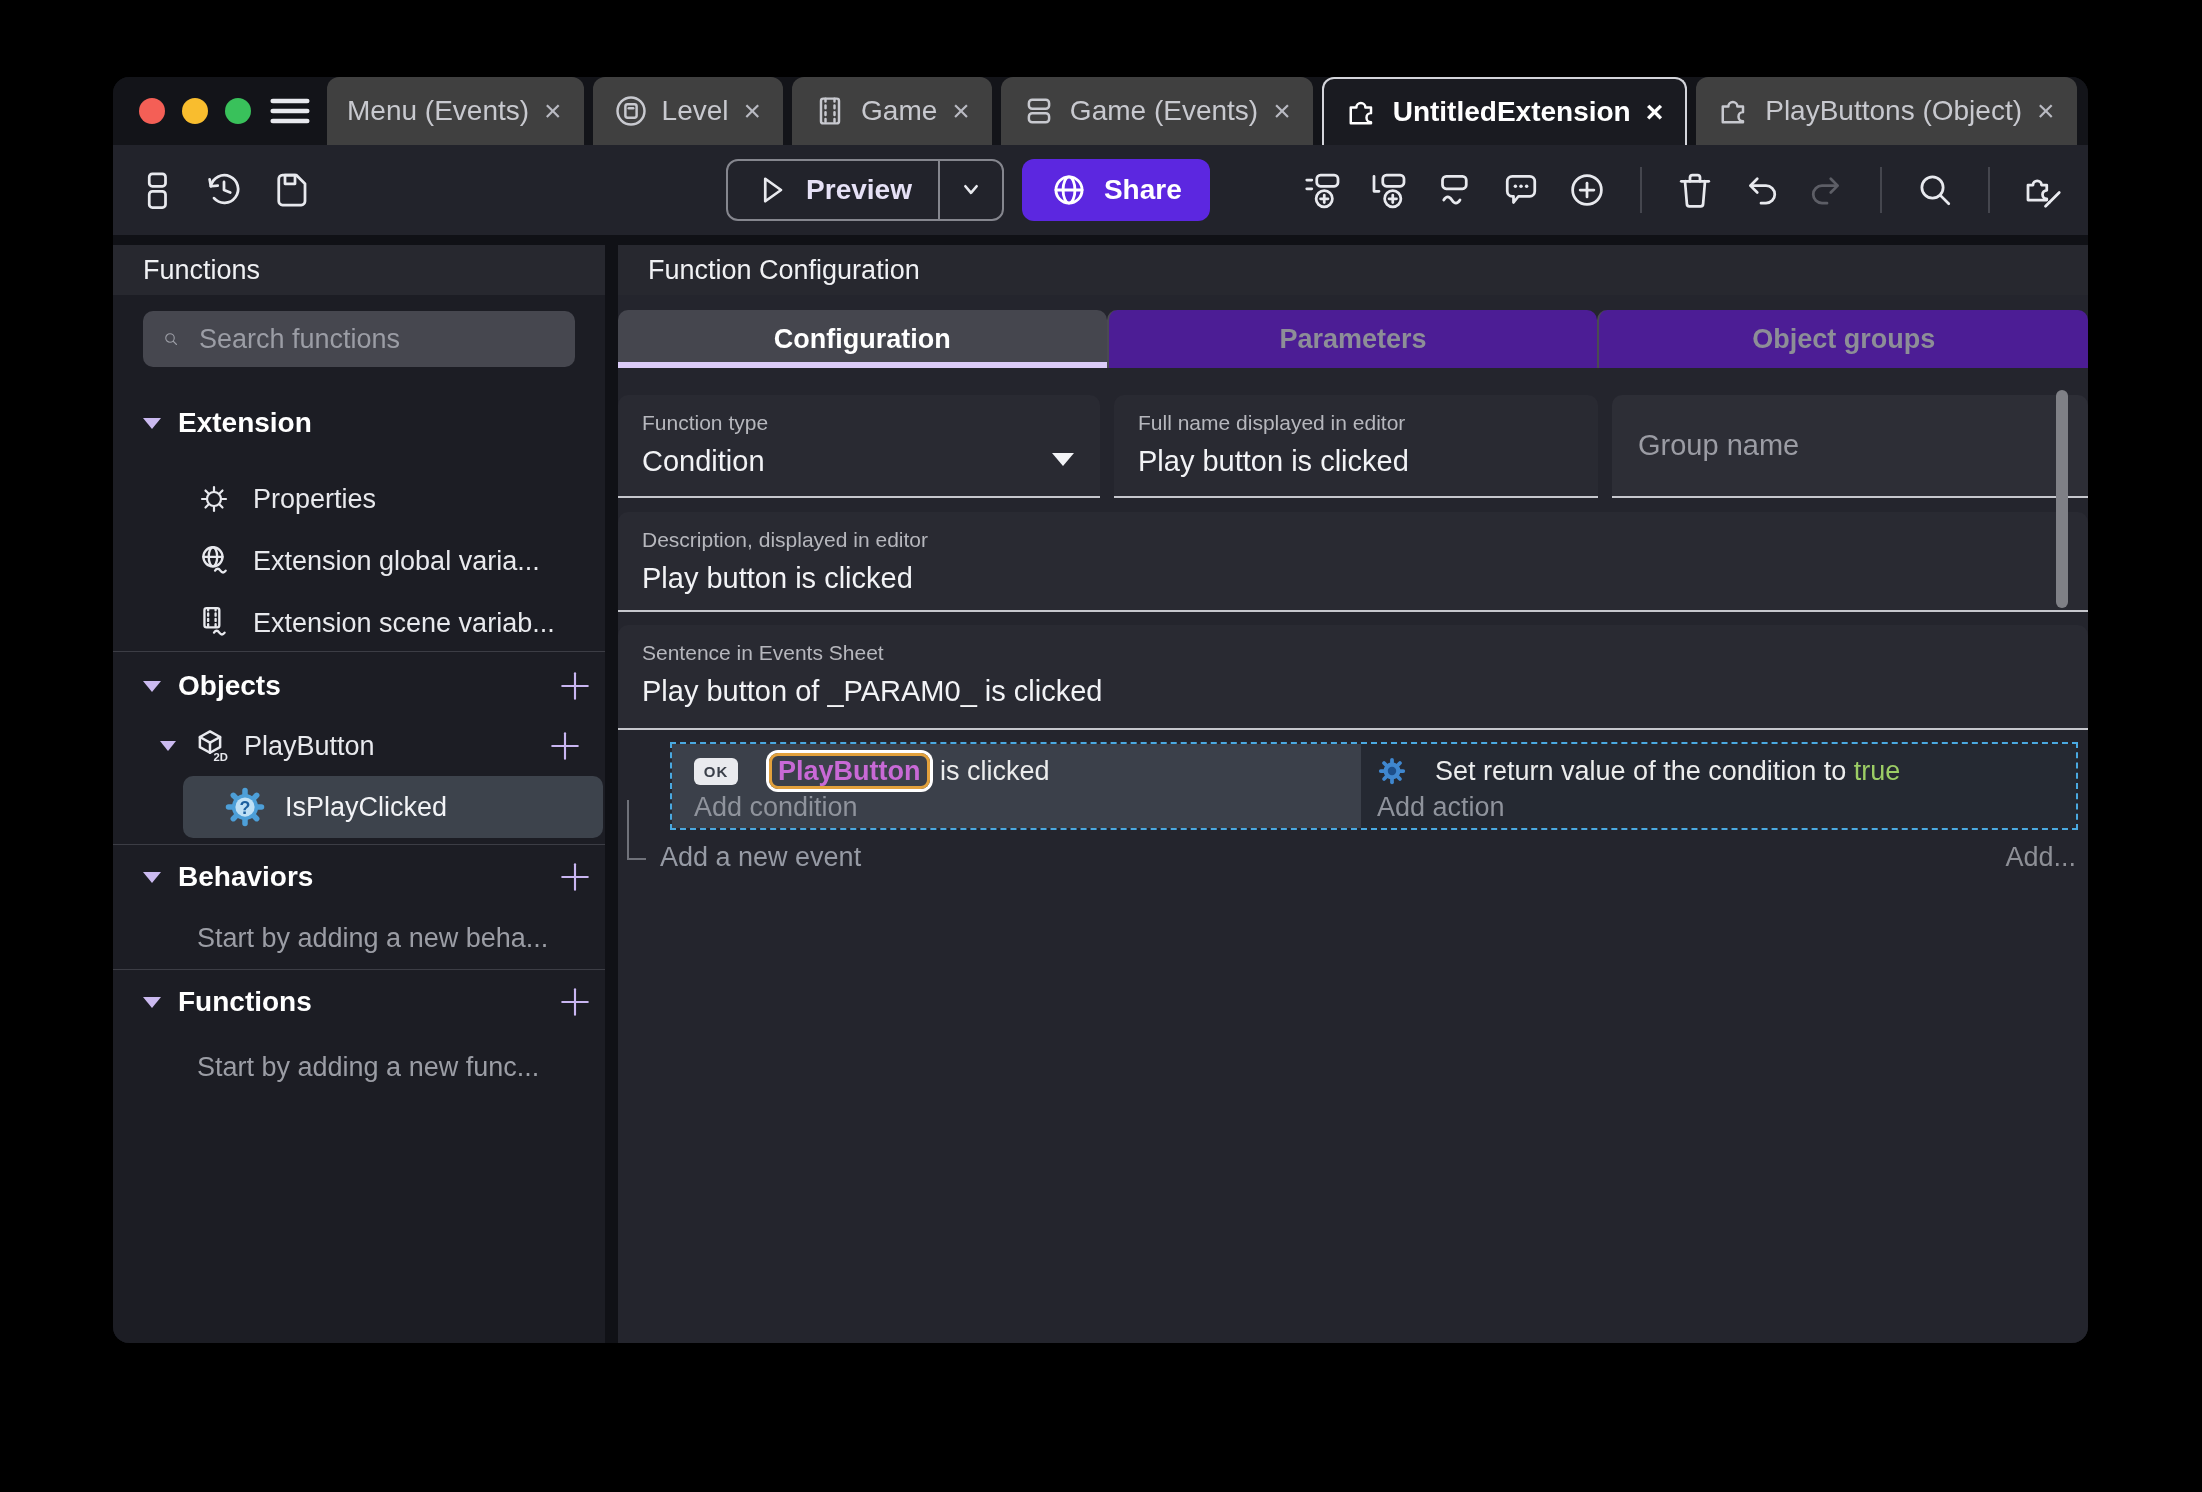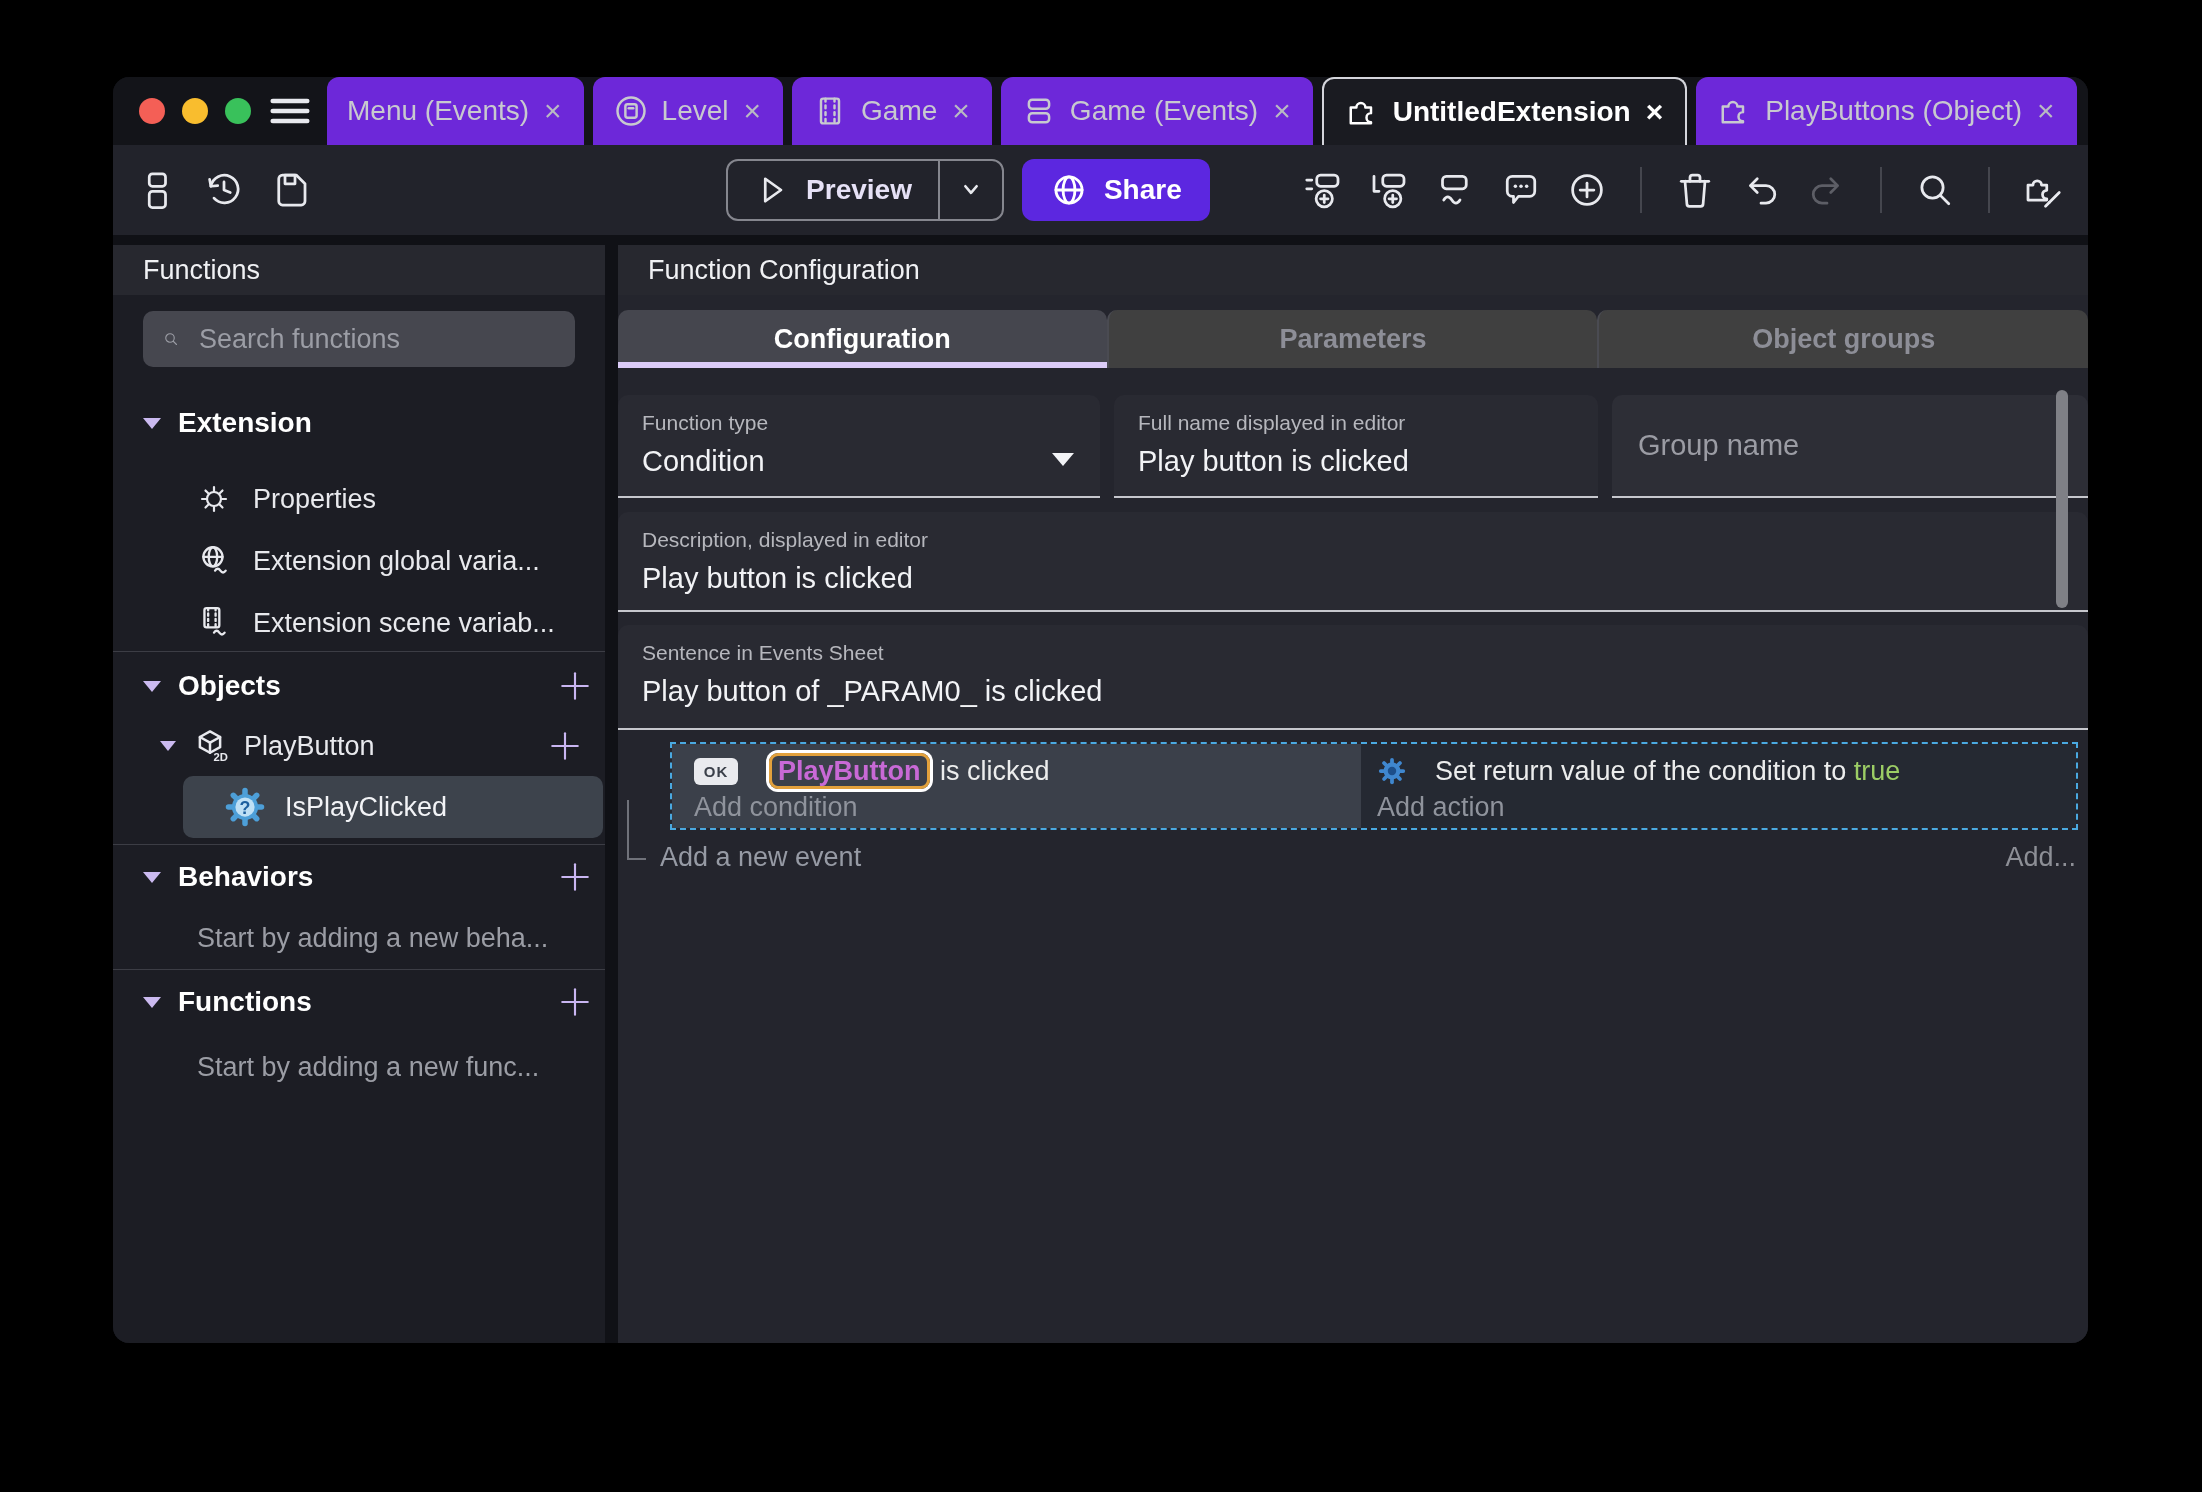--- a/index.html
+++ b/index.html
@@ -7,21 +7,21 @@
   .window{position:absolute;left:113px;top:77px;width:1975px;height:1266px;background:#101116;border-radius:16px;overflow:hidden;display:flex;flex-direction:column;}
   button{background:none;border:none;padding:0;margin:0;font:inherit;color:inherit;}
 
   
   .tabbar{height:68px;background:#131419;display:flex;align-items:stretch;flex:none;}
   .traffic{display:flex;align-items:center;gap:17px;padding:0 16px 0 26px;}
   .dot{width:26px;height:26px;border-radius:50%;}
   .dot.r{background:#f45f56;}.dot.y{background:#f9bd2e;}.dot.g{background:#39c15b;}
   .hamburger{display:flex;align-items:center;margin-right:14px;}
   .tabs{display:flex;flex:1;align-items:stretch;gap:9px;overflow:hidden;}
-  .tab{background:#6d28d9;border-radius:12px 12px 0 0;display:flex;align-items:center;gap:13px;padding:0 20px;font-size:28px;color:#c8c9cf;white-space:nowrap;}
+  .tab{background:#404040;border-radius:12px 12px 0 0;display:flex;align-items:center;gap:13px;padding:0 20px;font-size:28px;color:#c8c9cf;white-space:nowrap;}
   .tab .ic{stroke:#c8c9cf;}
   .tab.active{background:#1a1b21;border:2px solid #d4d5db;border-bottom:none;color:#fff;font-weight:bold;}
   .tab.active .ic{stroke:#fff;}
   .tab-close{font-size:30px;color:#b9bac2;line-height:1;padding:0 2px;}
   .tab.active .tab-close{color:#fff;}
 
   
   .toolbar{height:90px;background:#22232b;display:flex;align-items:center;padding:0 24px;flex:none;}
   .tgroup{display:flex;align-items:center;gap:24px;}
   .tbtn{display:flex;align-items:center;justify-content:center;width:42px;height:42px;}
@@ -57,21 +57,21 @@
   .side-item .glyph{width:34px;display:flex;justify-content:center;flex:none;}
   .divider{height:1px;background:#3c3d45;flex:none;}
   .tree-row{display:flex;align-items:center;gap:16px;height:40px;padding:0 22px 0 47px;font-size:27px;color:#e8e9ed;}
   .sel-row{margin:10px 2px 0 70px;height:62px;background:#3d434c;border-radius:10px;display:flex;align-items:center;gap:18px;padding-left:40px;font-size:27px;color:#f2f3f6;}
   .hint{font-size:27px;color:#9b9da5;padding-left:84px;height:30px;flex:none;}
   .gearq{position:relative;width:44px;height:44px;flex:none;display:flex;align-items:center;justify-content:center;}
 
   
   .main{flex:1;background:#24252d;position:relative;display:flex;flex-direction:column;overflow:hidden;}
   .cfg-tabs{display:flex;margin-top:15px;height:58px;flex:none;}
-  .cfg-tab{flex:1;display:flex;align-items:center;justify-content:center;font-size:27px;font-weight:bold;color:#8d8e97;background:#404040;border-radius:10px 10px 0 0;position:relative;}
+  .cfg-tab{flex:1;display:flex;align-items:center;justify-content:center;font-size:27px;font-weight:bold;color:#8d8e97;background:#4c1d95;border-radius:10px 10px 0 0;position:relative;}
   .cfg-tab + .cfg-tab{border-left:2px solid #4a4b52;}
   .cfg-tab.active{background:#45464e;color:#fff;}
   .cfg-tab.active .underline{position:absolute;left:0;right:0;bottom:0;height:6px;background:#dcccf8;}
   .fields-row{display:flex;gap:14px;margin-top:27px;height:103px;flex:none;}
   .field{background:#292a32;border-radius:10px 10px 0 0;border-bottom:2px solid #c6c7cd;padding:16px 24px 0;box-sizing:border-box;}
   .f-label{font-size:21px;color:#b6b7bd;margin-bottom:10px;}
   .f-value{font-size:29px;color:#f2f3f6;}
   .f-type{width:482px;position:relative;}
   .f-name{flex:1;}
   .f-group{width:476px;background:#2d2e36;display:flex;align-items:center;padding-top:0;}

